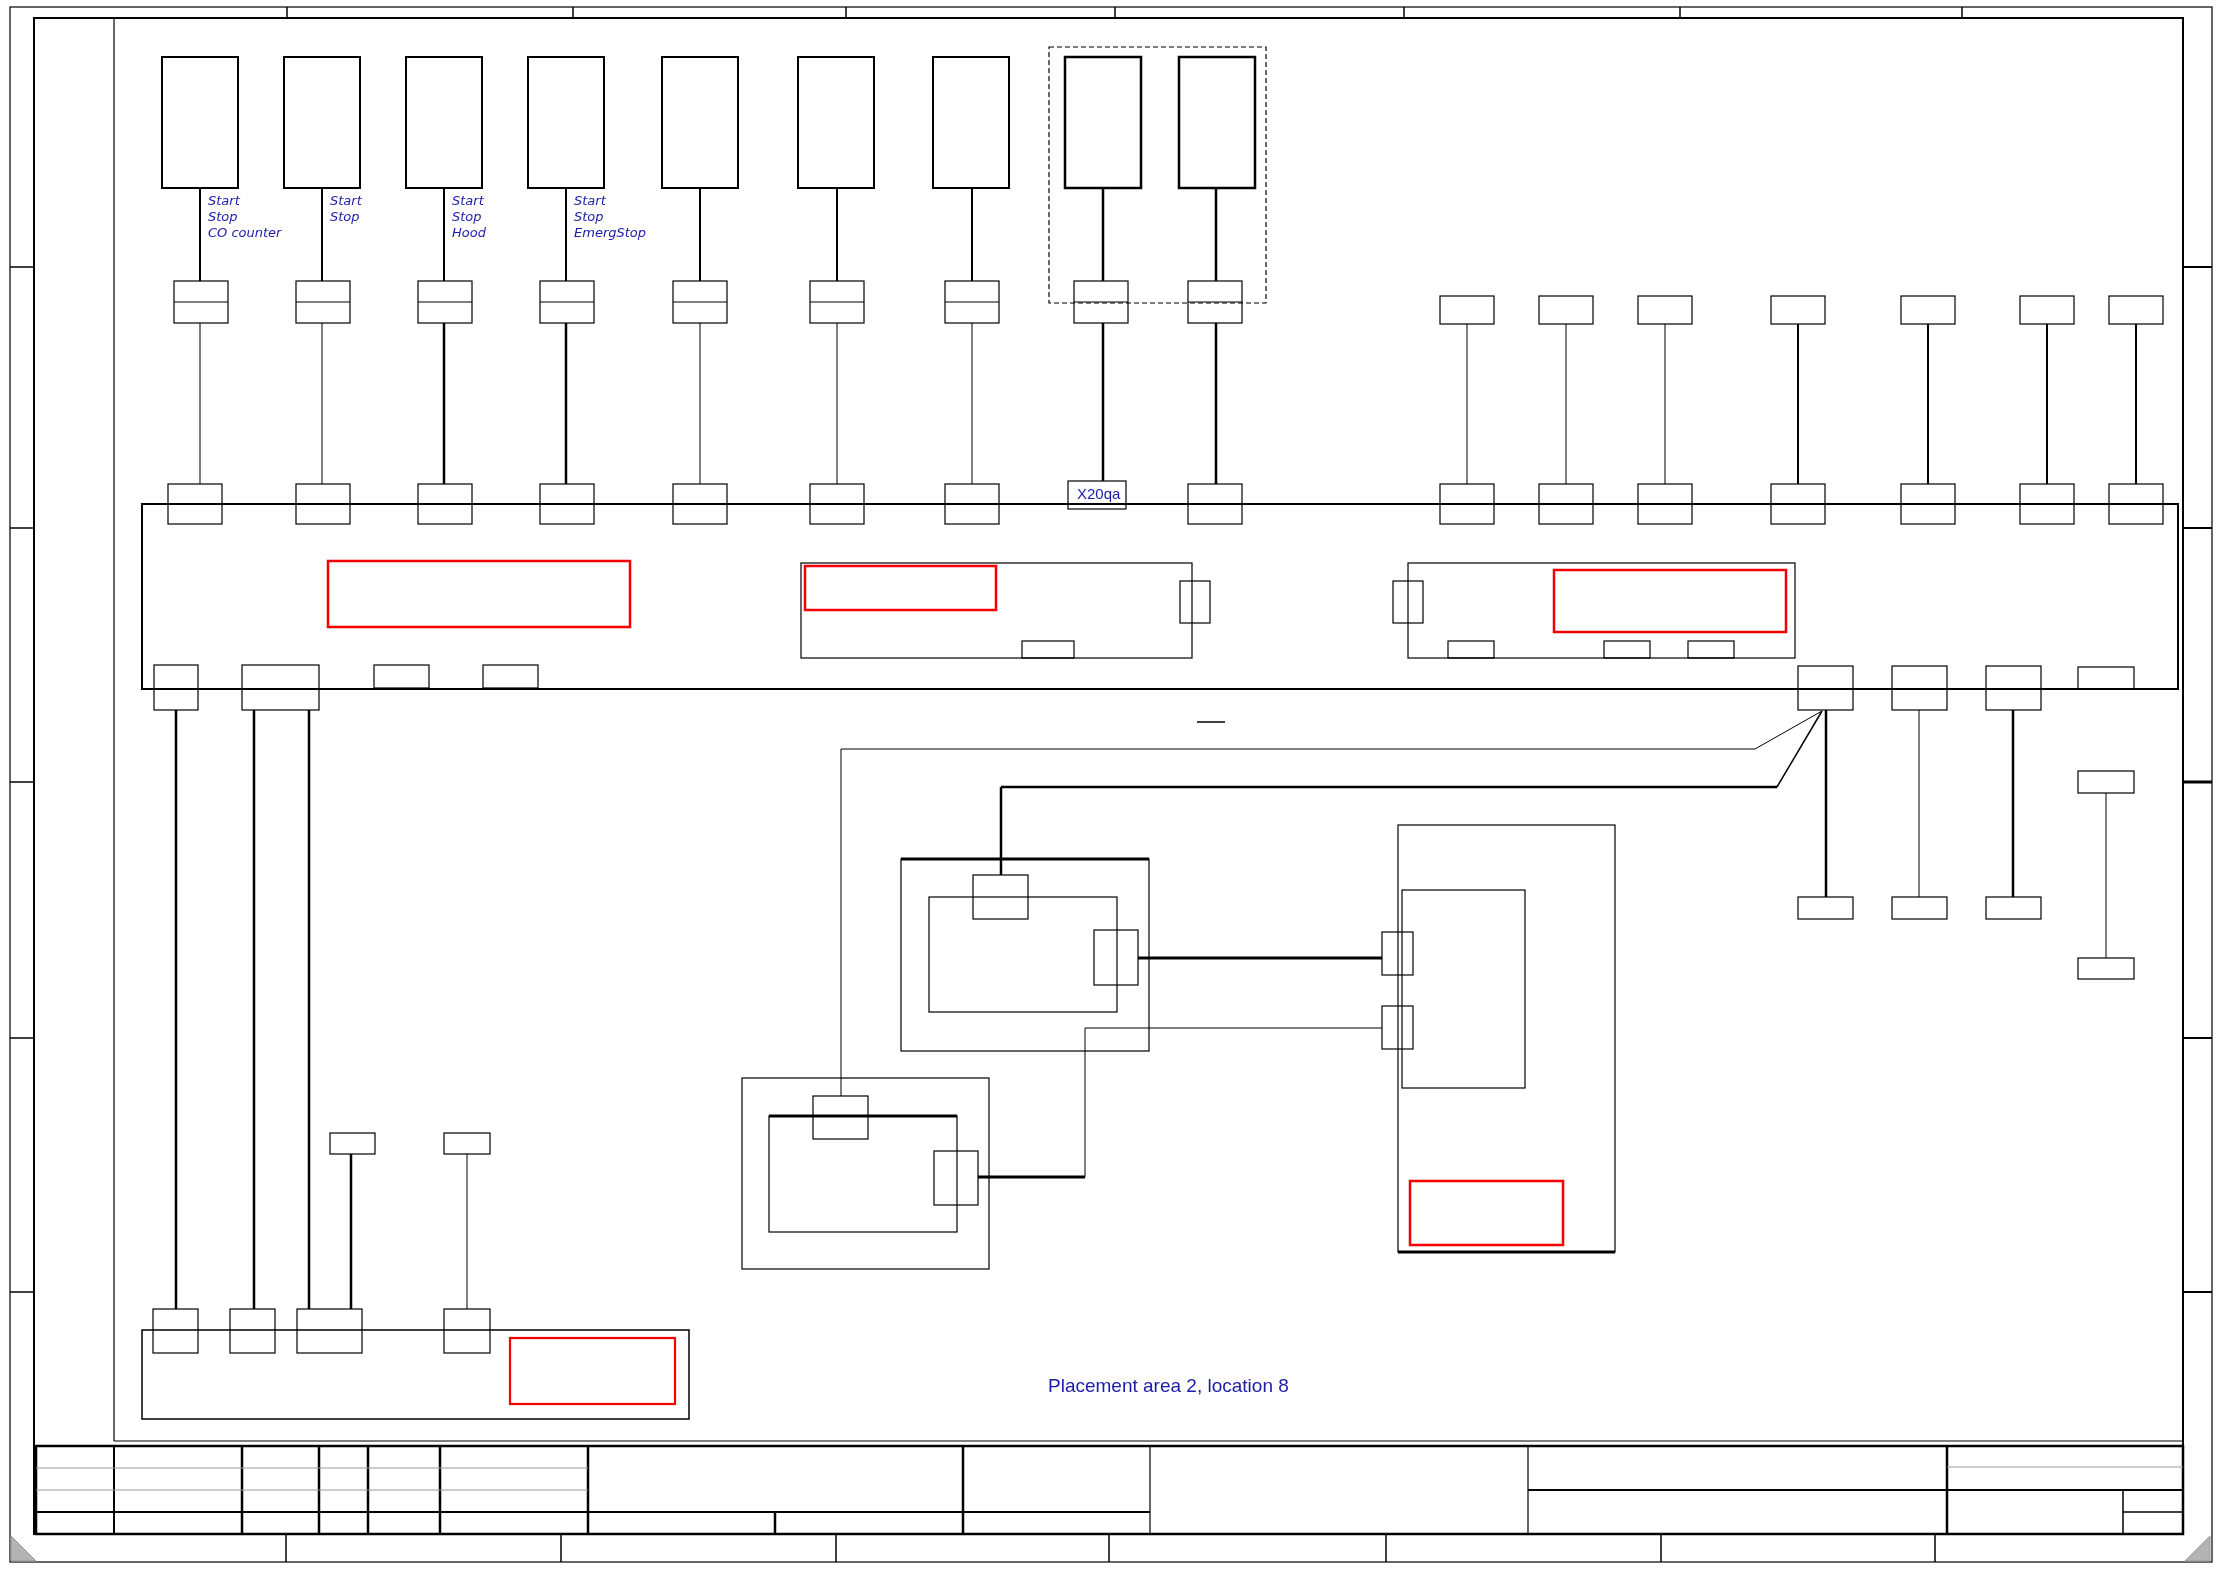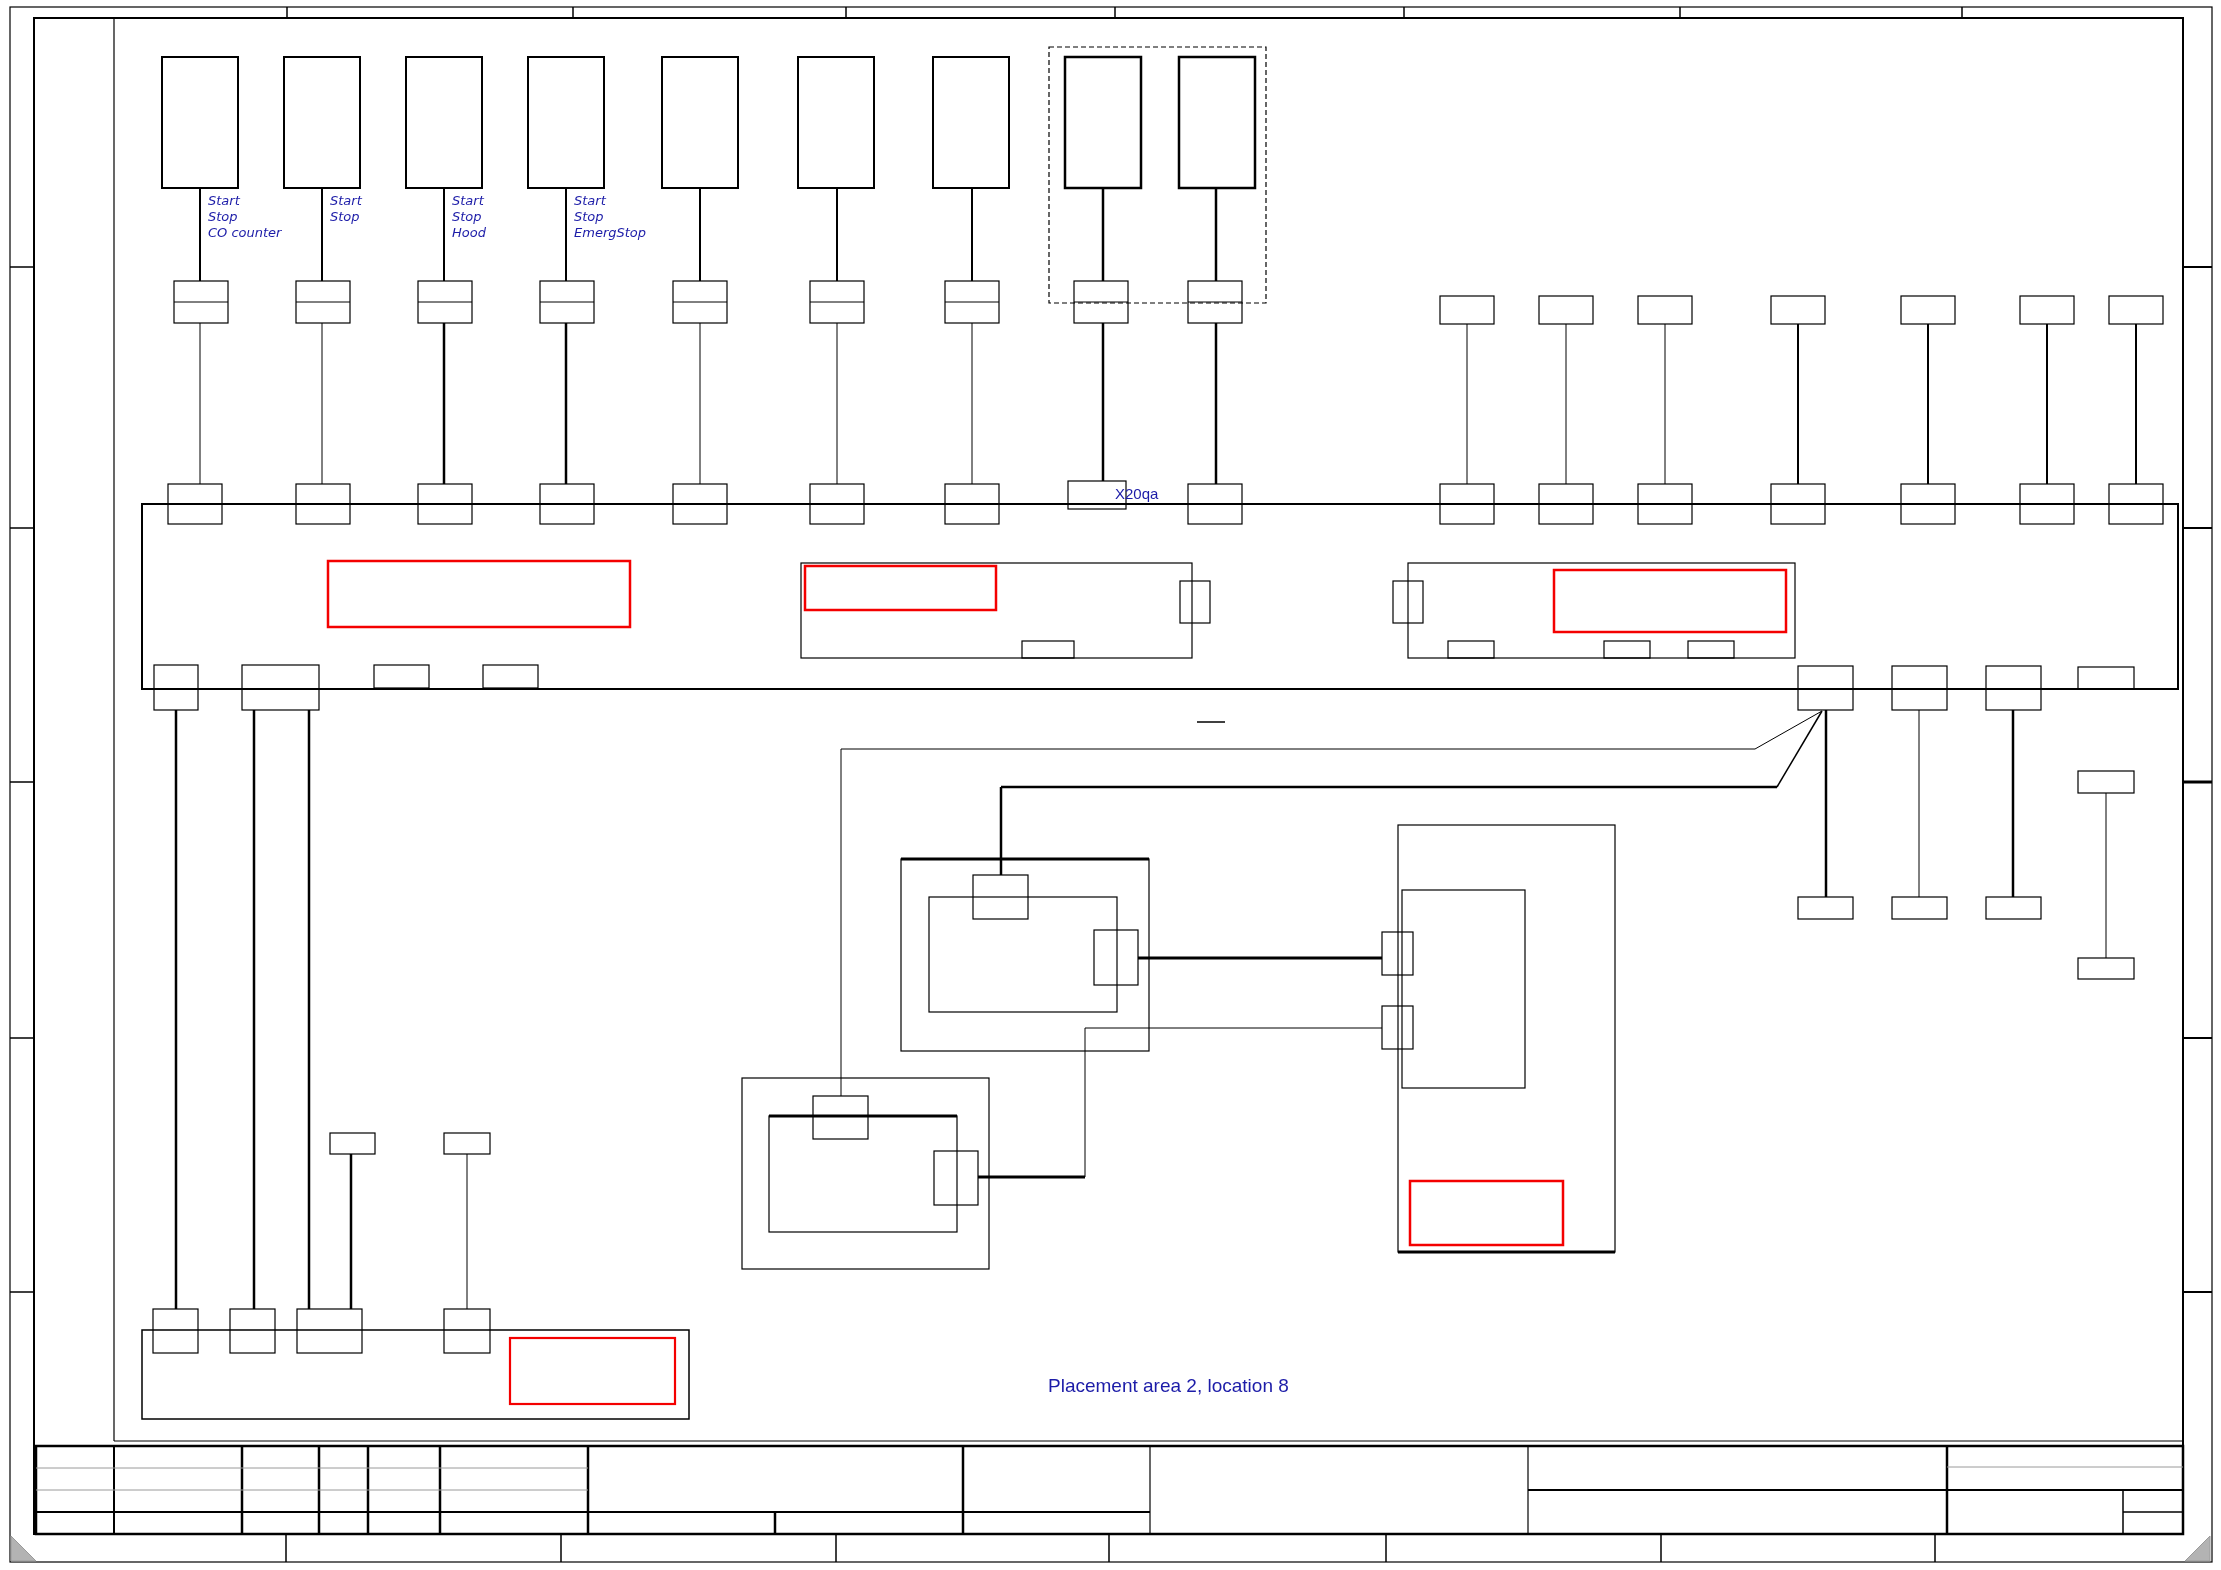--- a/index.html
+++ b/index.html
@@ -2,21 +2,21 @@
 <html style="--blue: #1c1ca8;"><head>
 <meta charset="utf-8">
 <style>
   html,body{margin:0;padding:0;background:#fff;}
   #page{position:relative;width:2221px;height:1570px;background:#fff;overflow:hidden;
         font-family:"Liberation Sans",sans-serif;}
   #drawing{position:absolute;left:0;top:0;}
   .label{position:absolute;color:var(--blue,#1c1ca8);
          font:italic 13px/16px "DejaVu Sans",sans-serif;white-space:pre-line;}
   .termlabel{position:absolute;color:var(--blue,#1c1ca8);
-         font:15px/18px "Liberation Sans",sans-serif;white-space:nowrap;margin-left:38px;}
+         font:15px/18px "Liberation Sans",sans-serif;white-space:nowrap;}
   .note{position:absolute;color:var(--blue,#1c1ca8);
          font:19px/22px "Liberation Sans",sans-serif;white-space:nowrap;}
 </style>
 </head>
 <body>
 
 <div id="page" style="background: rgb(255, 255, 255);">
   <svg id="drawing" width="2221" height="1570" viewBox="0 0 2221 1570">
       <rect fill="none" x="162" y="57" width="76" height="131" stroke="#000000" stroke-width="2"></rect>
       <rect fill="none" x="284" y="57" width="76" height="131" stroke="#000000" stroke-width="2"></rect>

